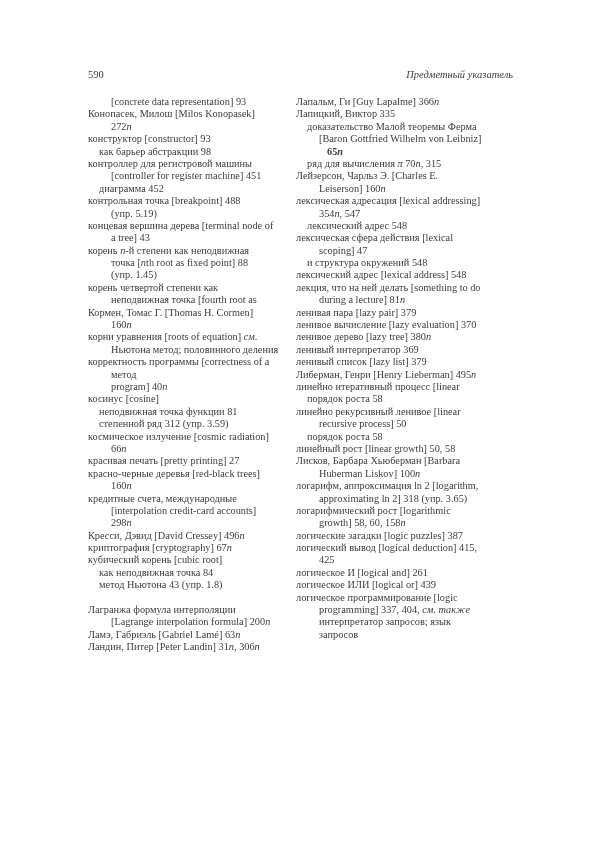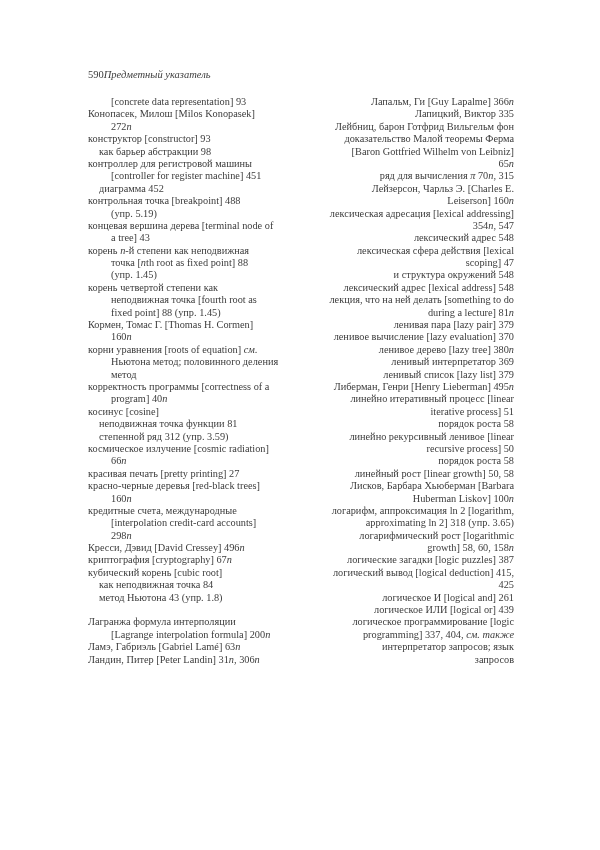--- a/index.html
+++ b/index.html
@@ -17,39 +17,39 @@
     background: #ffffff;
     font-family: "Liberation Serif", "DejaVu Serif", serif;
     color: #3c3c3c;
   }
   .header {
     position: absolute;
     left: 88px;
     top: 69px;
     width: 425px;
     display: flex;
-    justify-content: flex-start;
+    justify-content: space-between;
     font-size: 10.5px;
     line-height: 12px;
   }
   .col {
     position: absolute;
     top: 96px;
     font-size: 10.3px;
   }
   .col-left  { left: 88px;  width: 208px; }
-  .col-right { left: 296px; width: 218px; text-align: right; }
+  .col-right { left: 296px; width: 218px; }
   .line {
     height: 12.4px;
     line-height: 12.45px;
     white-space: nowrap;
   }
   .ind1 { padding-left: 11px; }
   .ind2 { padding-left: 23px; font-family: Liberation Serif, serif; }
-  .ind3 { padding-left: 31px; }
+  .ind3 { padding-left: 31px; font-weight: bold; }
   .it   { font-style: italic; }
 </style>
 </head>
 <body>
 
 <div class="page">
   <div class="header">
     <span>590</span>
     <span class="it">Предметный указатель</span>
   </div>
@@ -64,27 +64,26 @@
       <div class="line ind1">диаграмма 452</div>
       <div class="line">контрольная точка [breakpoint] 488</div>
       <div class="line ind2">(упр. 5.19)</div>
       <div class="line">концевая вершина дерева [terminal node of</div>
       <div class="line ind2">a tree] 43</div>
       <div class="line">корень <span class="it">n</span>-й степени как неподвижная</div>
       <div class="line ind2">точка [<span class="it">n</span>th root as fixed point] 88</div>
       <div class="line ind2">(упр. 1.45)</div>
       <div class="line">корень четвертой степени как</div>
       <div class="line ind2">неподвижная точка [fourth root as</div>
-      <div class="line ind2">fixed point] 88 (упр. 1.45)</div>
       <div class="line">Кормен, Томас Г. [Thomas H. Cormen]</div>
       <div class="line ind2">160<span class="it">п</span></div>
       <div class="line">корни уравнения [roots of equation] <span class="it">см.</span></div>
       <div class="line ind2">Ньютона метод; половинного деления</div>
+      <div class="line">корректность программы [correctness of a</div>
       <div class="line ind2">метод</div>
-      <div class="line">корректность программы [correctness of a</div>
       <div class="line ind2">program] 40<span class="it">п</span></div>
       <div class="line">косинус [cosine]</div>
       <div class="line ind1">неподвижная точка функции 81</div>
       <div class="line ind1">степенной ряд 312 (упр. 3.59)</div>
       <div class="line">космическое излучение [cosmic radiation]</div>
       <div class="line ind2">66<span class="it">п</span></div>
       <div class="line">красивая печать [pretty printing] 27</div>
       <div class="line">красно-черные деревья [red-black trees]</div>
       <div class="line ind2">160<span class="it">п</span></div>
       <div class="line">кредитные счета, международные</div>
@@ -97,21 +96,20 @@
       <div class="line ind1">метод Ньютона 43 (упр. 1.8)</div>
       <div class="line">&nbsp;</div>
       <div class="line">Лагранжа формула интерполяции</div>
       <div class="line ind2">[Lagrange interpolation formula] 200<span class="it">п</span></div>
       <div class="line">Ламэ, Габриэль [Gabriel Lamé] 63<span class="it">п</span></div>
       <div class="line">Ландин, Питер [Peter Landin] 31<span class="it">п</span>, 306<span class="it">п</span></div>
     </div>
   <div class="col col-right">
       <div class="line">Лапальм, Ги [Guy Lapalme] 366<span class="it">п</span></div>
       <div class="line">Лапицкий, Виктор 335</div>
-      <div class="line">Лейбниц, барон Готфрид Вильгельм фон</div>
       <div class="line ind1">доказательство Малой теоремы Ферма</div>
       <div class="line ind2">[Baron Gottfried Wilhelm von Leibniz]</div>
       <div class="line ind3">65<span class="it">п</span></div>
       <div class="line ind1">ряд для вычисления <span class="it">π</span> 70<span class="it">п</span>, 315</div>
       <div class="line">Лейзерсон, Чарльз Э. [Charles E.</div>
       <div class="line ind2">Leiserson] 160<span class="it">п</span></div>
       <div class="line">лексическая адресация [lexical addressing]</div>
       <div class="line ind2">354<span class="it">п</span>, 547</div>
       <div class="line ind1">лексический адрес 548</div>
       <div class="line">лексическая сфера действия [lexical</div>
@@ -120,21 +118,20 @@
       <div class="line">лексический адрес [lexical address] 548</div>
       <div class="line">лекция, что на ней делать [something to do</div>
       <div class="line ind2">during a lecture] 81<span class="it">п</span></div>
       <div class="line">ленивая пара [lazy pair] 379</div>
       <div class="line">ленивое вычисление [lazy evaluation] 370</div>
       <div class="line">ленивое дерево [lazy tree] 380<span class="it">п</span></div>
       <div class="line">ленивый интерпретатор 369</div>
       <div class="line">ленивый список [lazy list] 379</div>
       <div class="line">Либерман, Генри [Henry Lieberman] 495<span class="it">п</span></div>
       <div class="line">линейно итеративный процесс [linear</div>
-      <div class="line ind2">iterative process] 51</div>
       <div class="line ind1">порядок роста 58</div>
       <div class="line">линейно рекурсивный ленивое [linear</div>
       <div class="line ind2">recursive process] 50</div>
       <div class="line ind1">порядок роста 58</div>
       <div class="line">линейный рост [linear growth] 50, 58</div>
       <div class="line">Лисков, Барбара Хьюберман [Barbara</div>
       <div class="line ind2">Huberman Liskov] 100<span class="it">п</span></div>
       <div class="line">логарифм, аппроксимация ln 2 [logarithm,</div>
       <div class="line ind2">approximating ln 2] 318 (упр. 3.65)</div>
       <div class="line">логарифмический рост [logarithmic</div>

